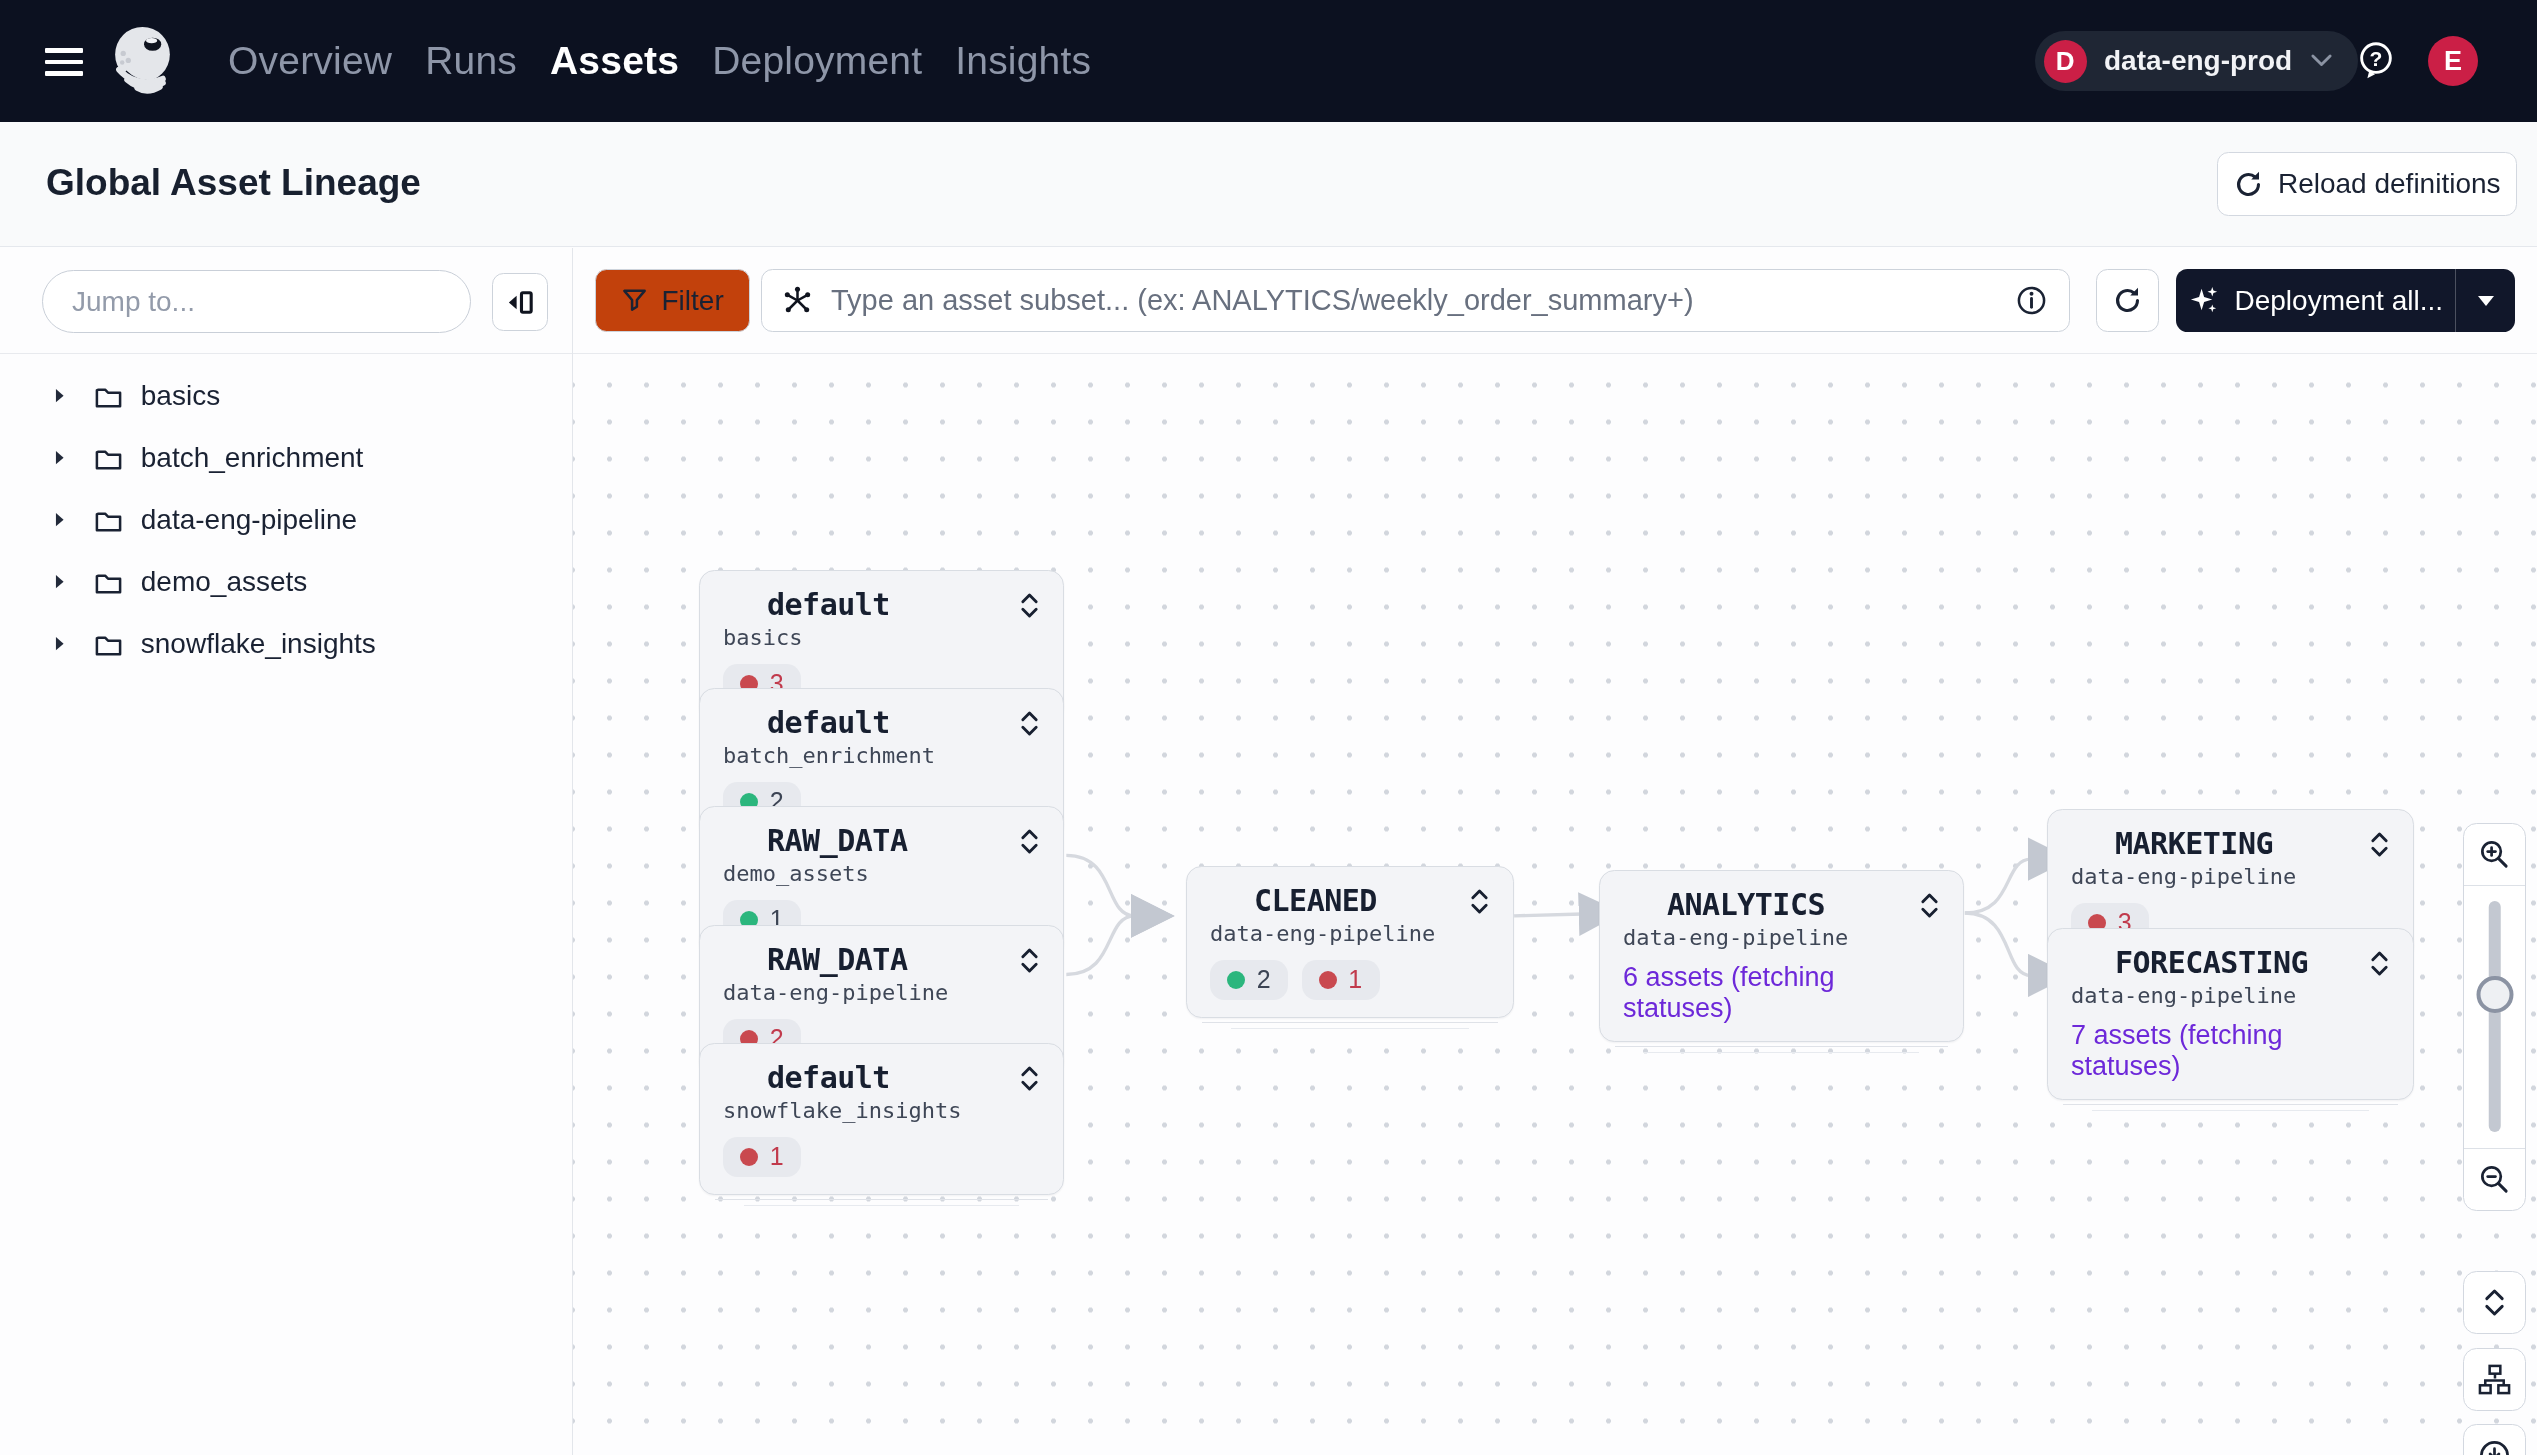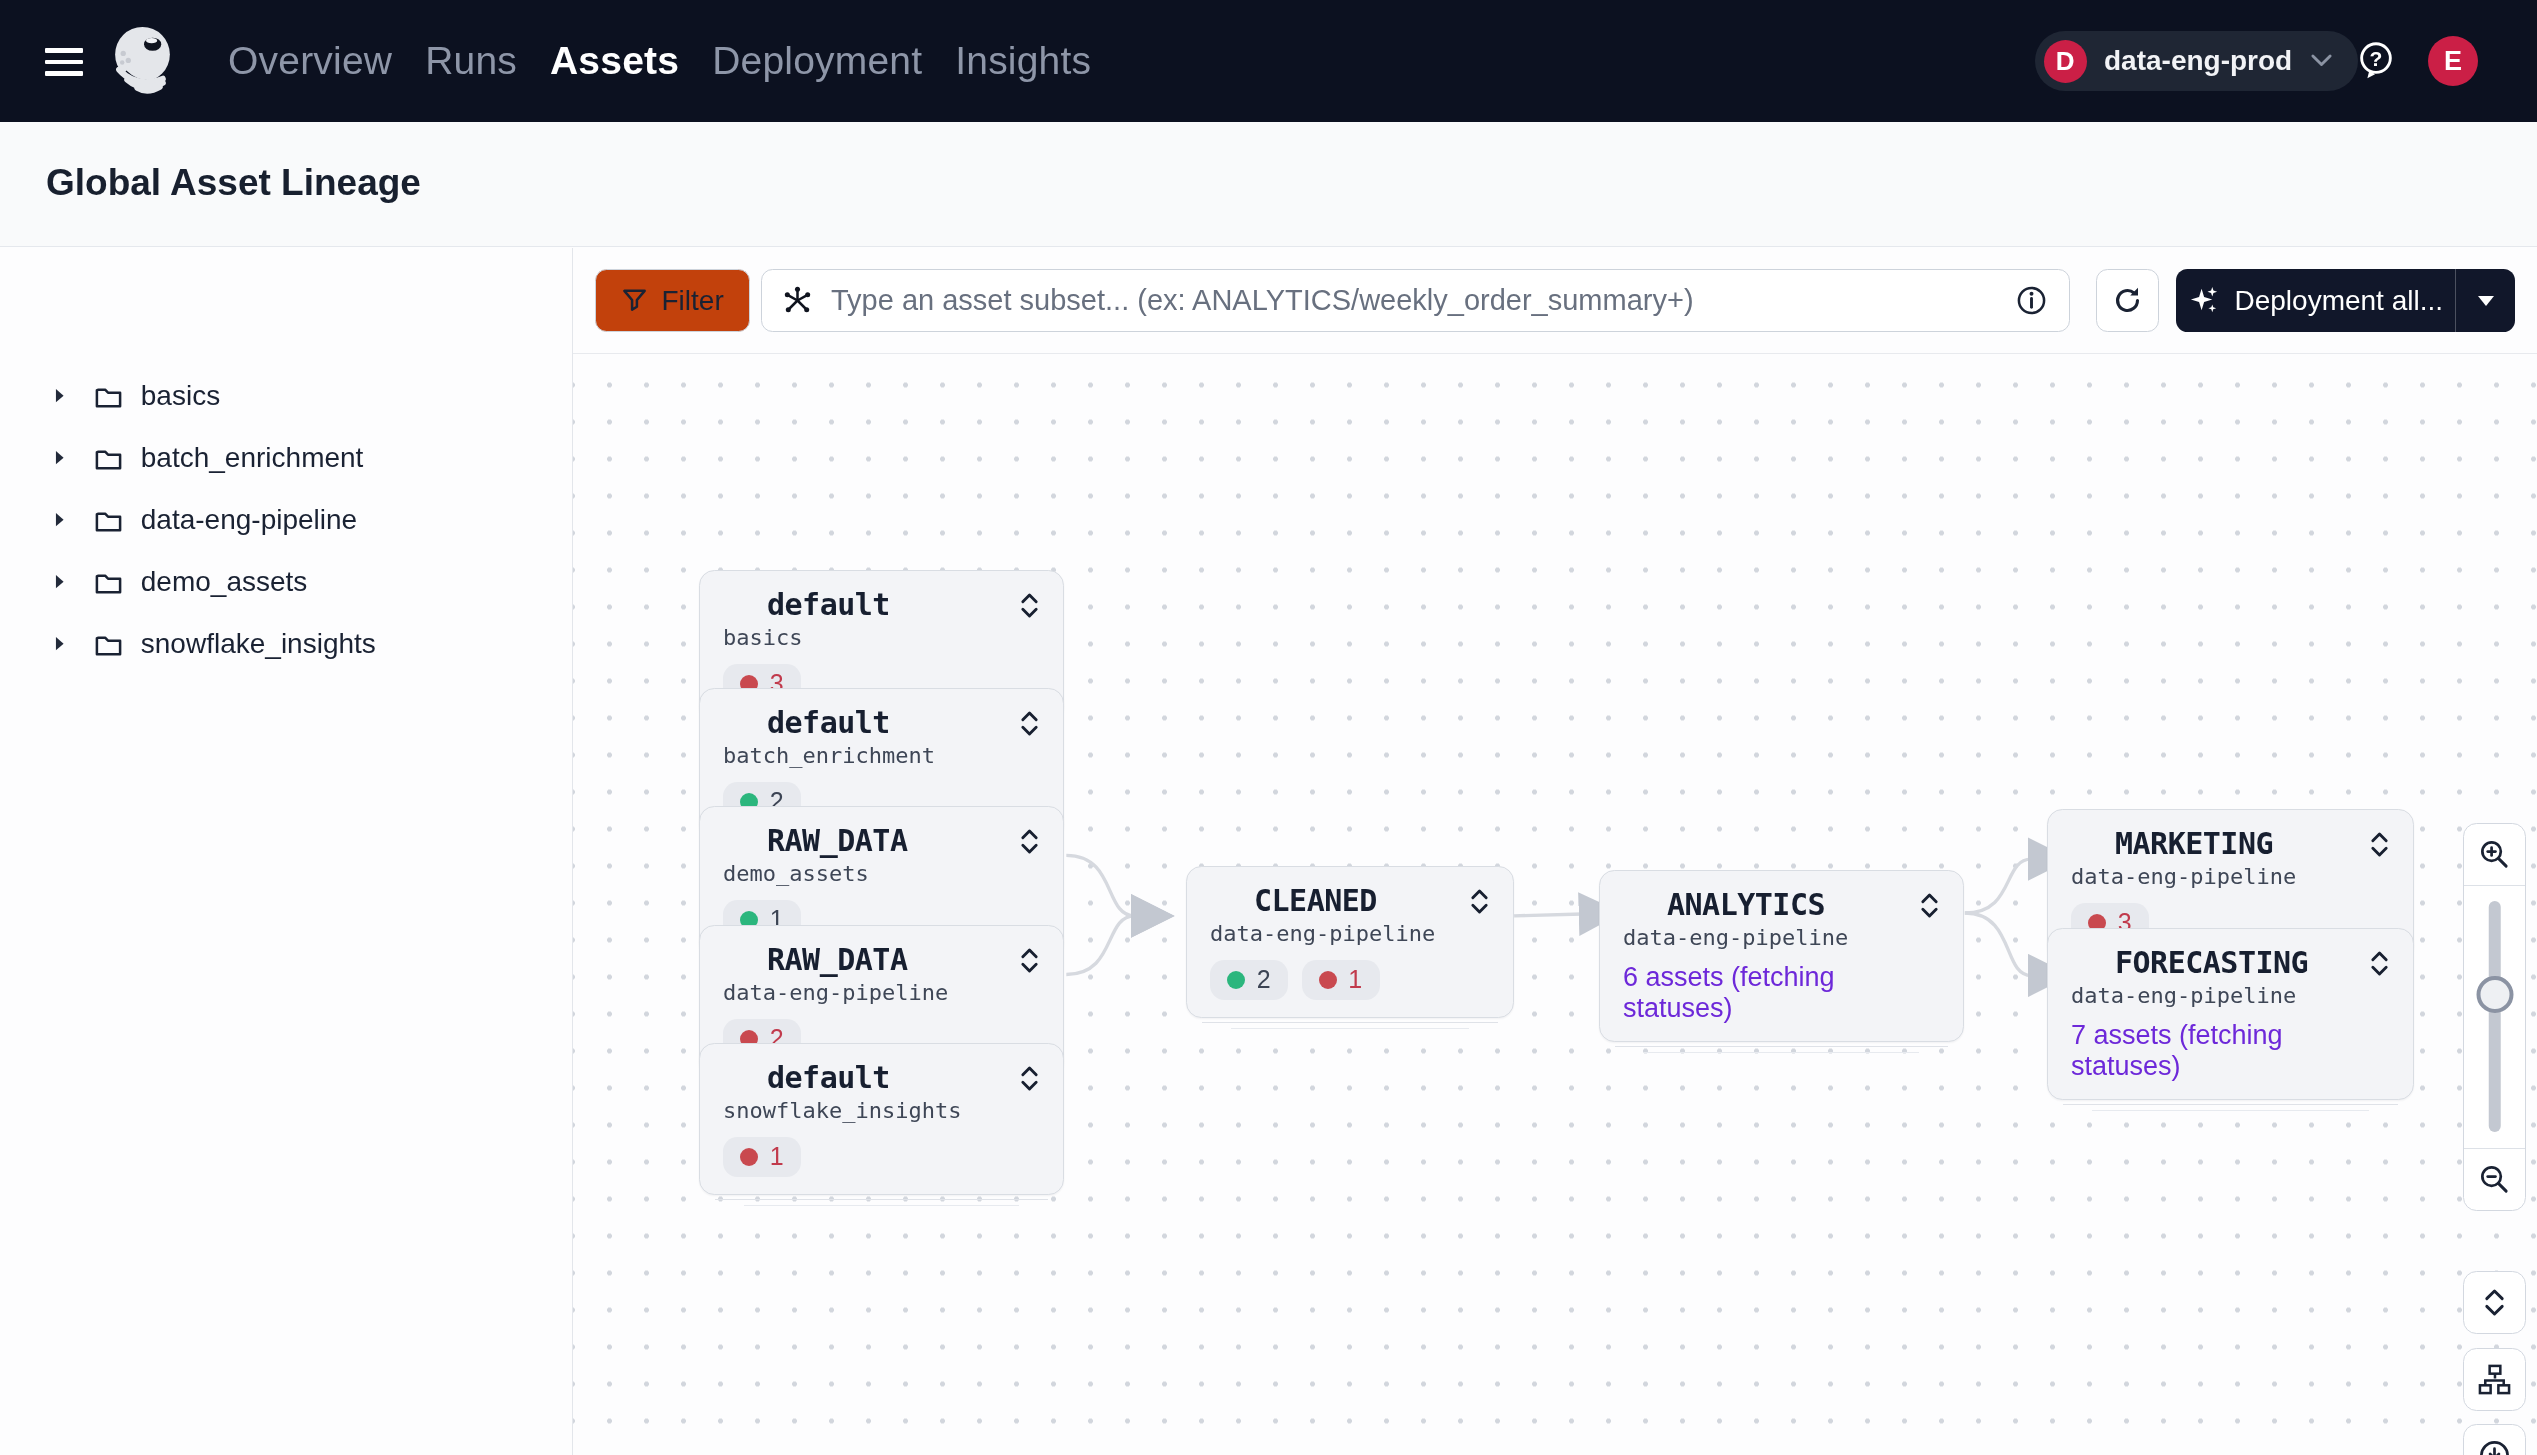--- a/index.html
+++ b/index.html
@@ -187,25 +187,41 @@
       <path d="M16 34 l-2 8 8-4" fill="#fff"></path>
       <text x="23" y="29" text-anchor="middle" font-size="22" font-weight="700" fill="#fff" font-family="Liberation Sans, sans-serif">?</text>
     </svg>
   </div>
 
   <div class="avatar">E</div>
 </header>
 
 <div class="pageheader">
   <h1 class="pagetitle">Global Asset Lineage</h1>
+  <button class="reload-btn">
+    <svg width="31" height="31" viewBox="0 0 28 28">
+      <path d="M23 14 a9 9 0 1 1 -3.1-6.8" fill="none" stroke="#1a2233" stroke-width="2.8" stroke-linecap="round"></path>
+      <path d="M23.5 2.5 v7 h-7 z" fill="#1a2233"></path>
+    </svg>
+    <span>Reload definitions</span>
+  </button>
 </div>
 
 <div class="main">
 
   <aside class="sidebar">
+    <div class="sidebar-top">
+      <input class="jump-input" placeholder="Jump to..." style="">
+      <button class="collapse-btn">
+        <svg width="33" height="33" viewBox="0 0 34 34">
+          <path d="M13 10 L5 17 L13 24 Z" fill="currentColor"></path>
+          <rect x="18" y="7" width="10" height="20" rx="1.5" fill="none" stroke="currentColor" stroke-width="3.2"></rect>
+        </svg>
+      </button>
+    </div>
     <div class="tree">
       <div class="tree-row">
         <span class="tree-caret">
             <svg width="11.5" height="17.3" viewBox="0 0 12 18">
               <path d="M2 2 L10 9 L2 16 Z" fill="#222a3a"></path>
             </svg>
           </span>
         <span class="tree-folder">
             <svg width="31" height="29" viewBox="0 0 32 30">
               <path d="M4 8.5 V25 h24 V11 h-12.5 l-3-3 H5.5 a1.5 1.5 0 0 0 -1.5 1.5 Z" fill="none" stroke="currentColor" stroke-width="2.6" stroke-linejoin="round"></path>

